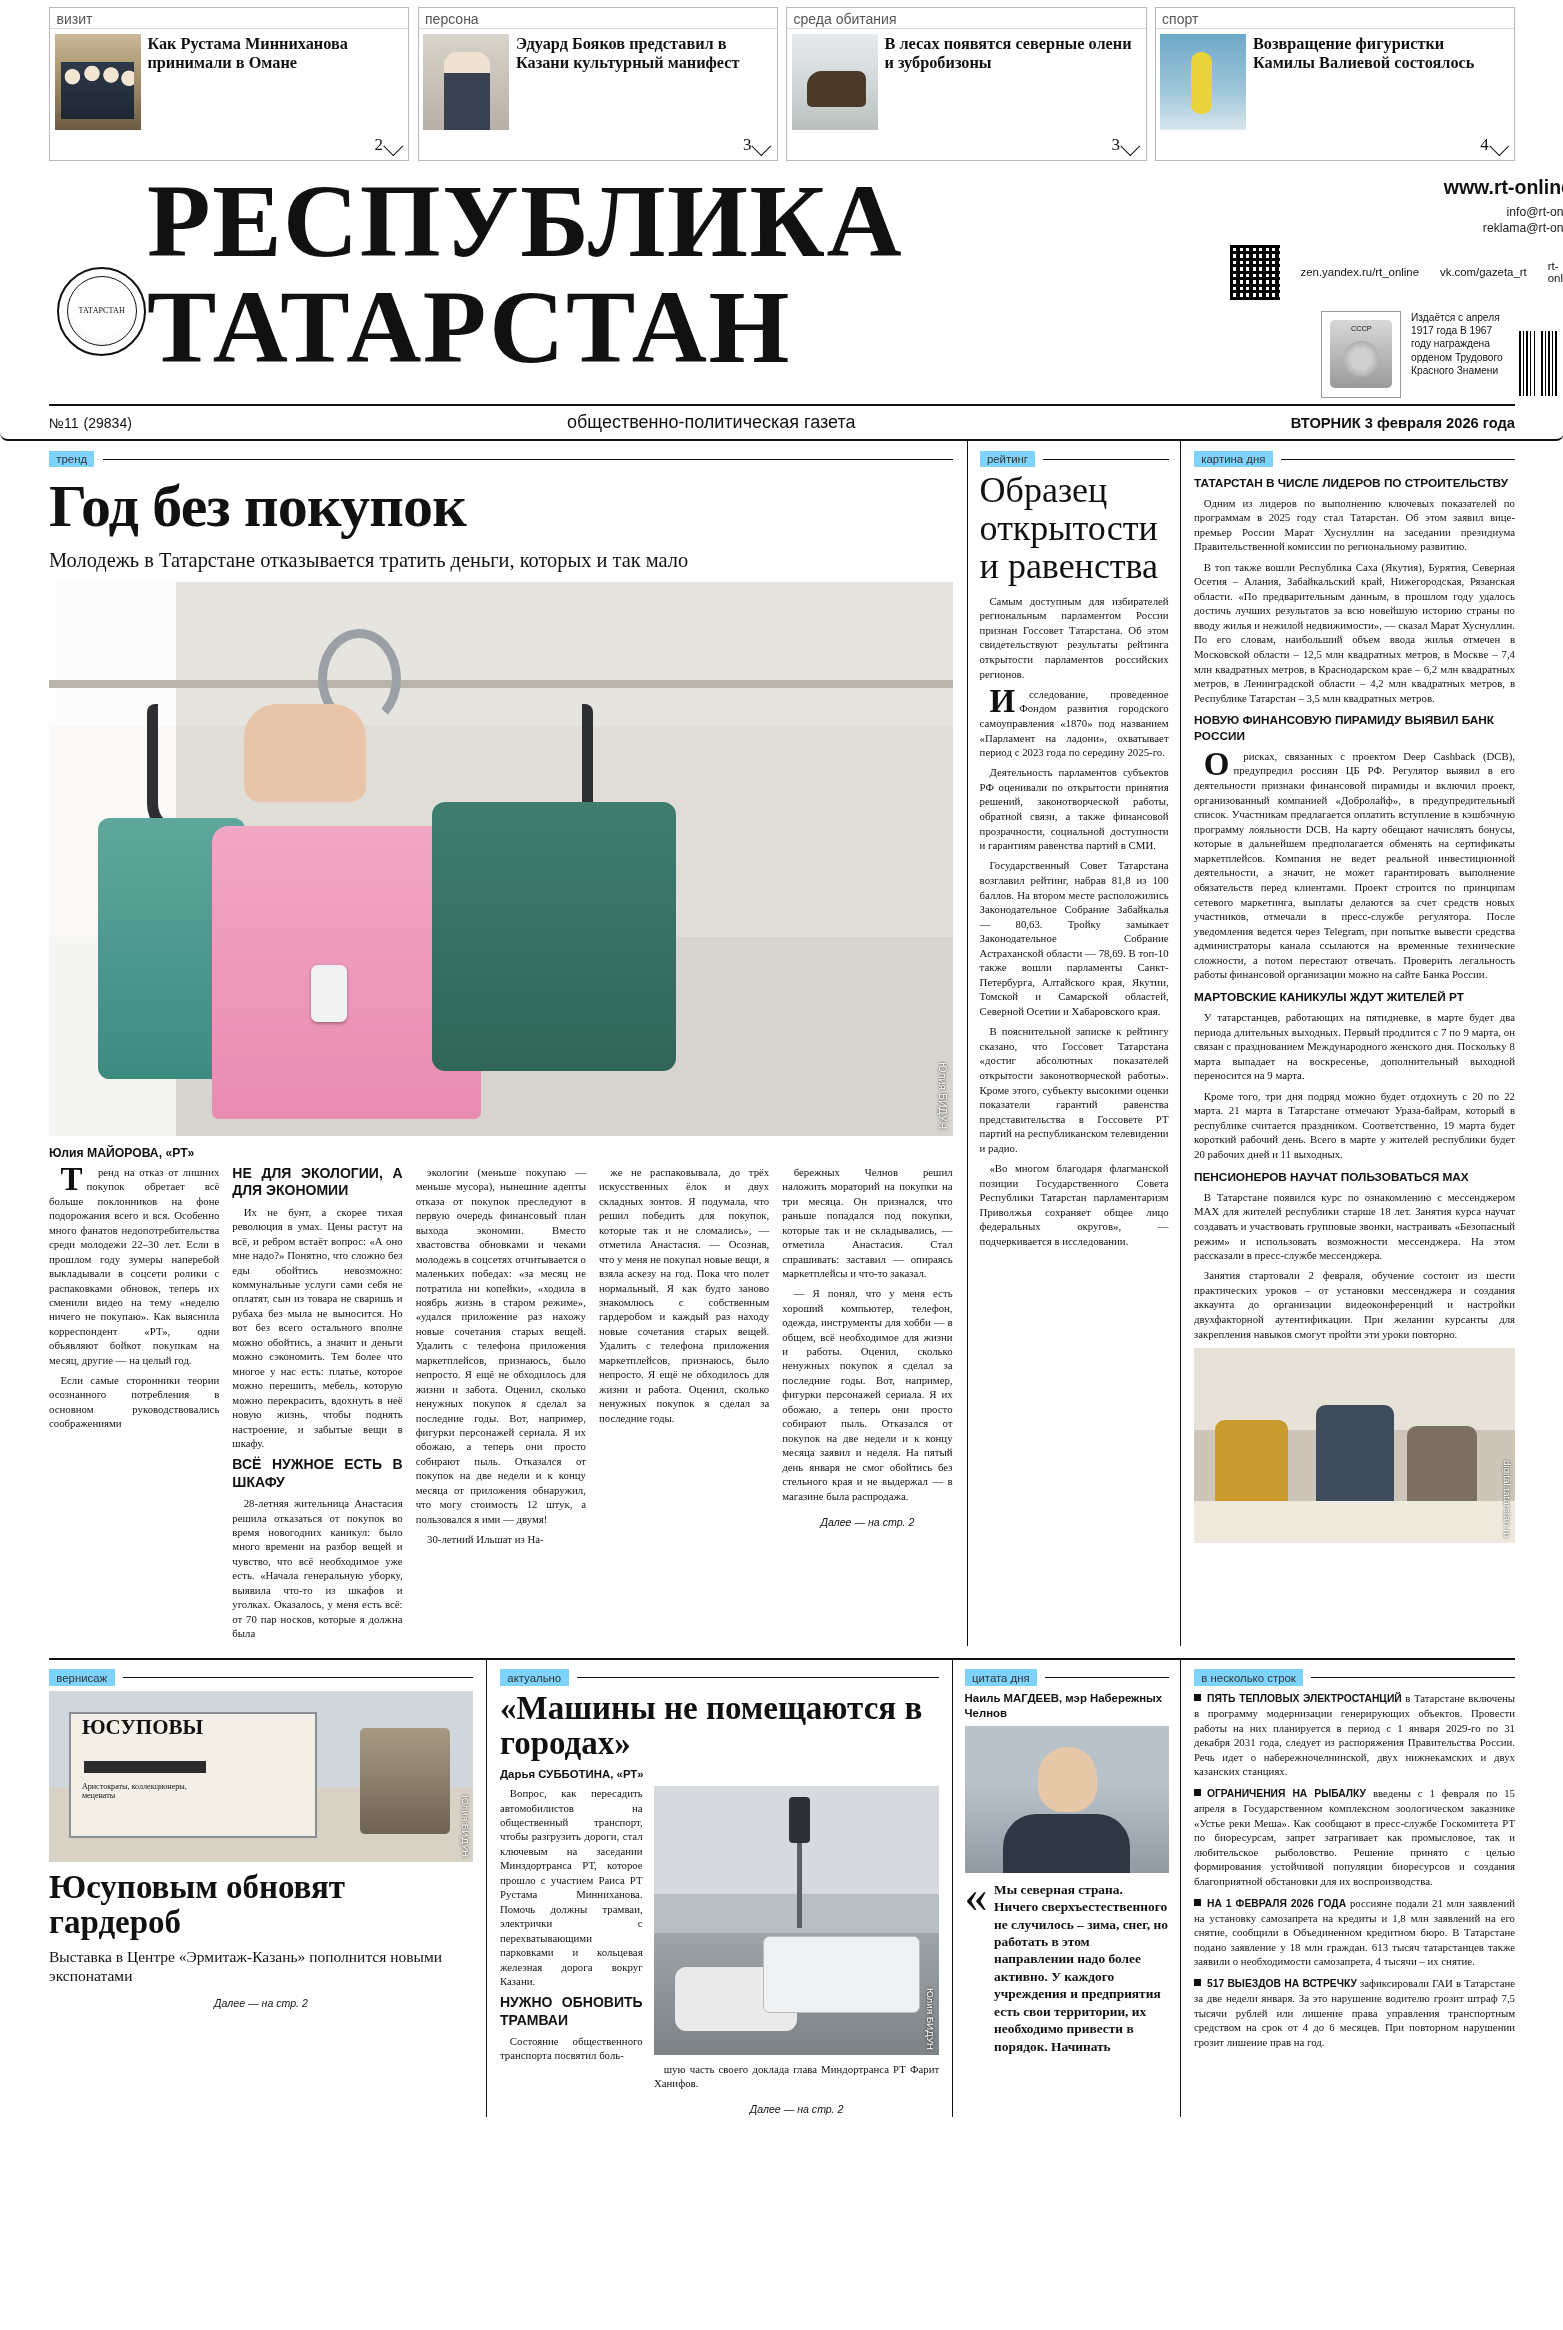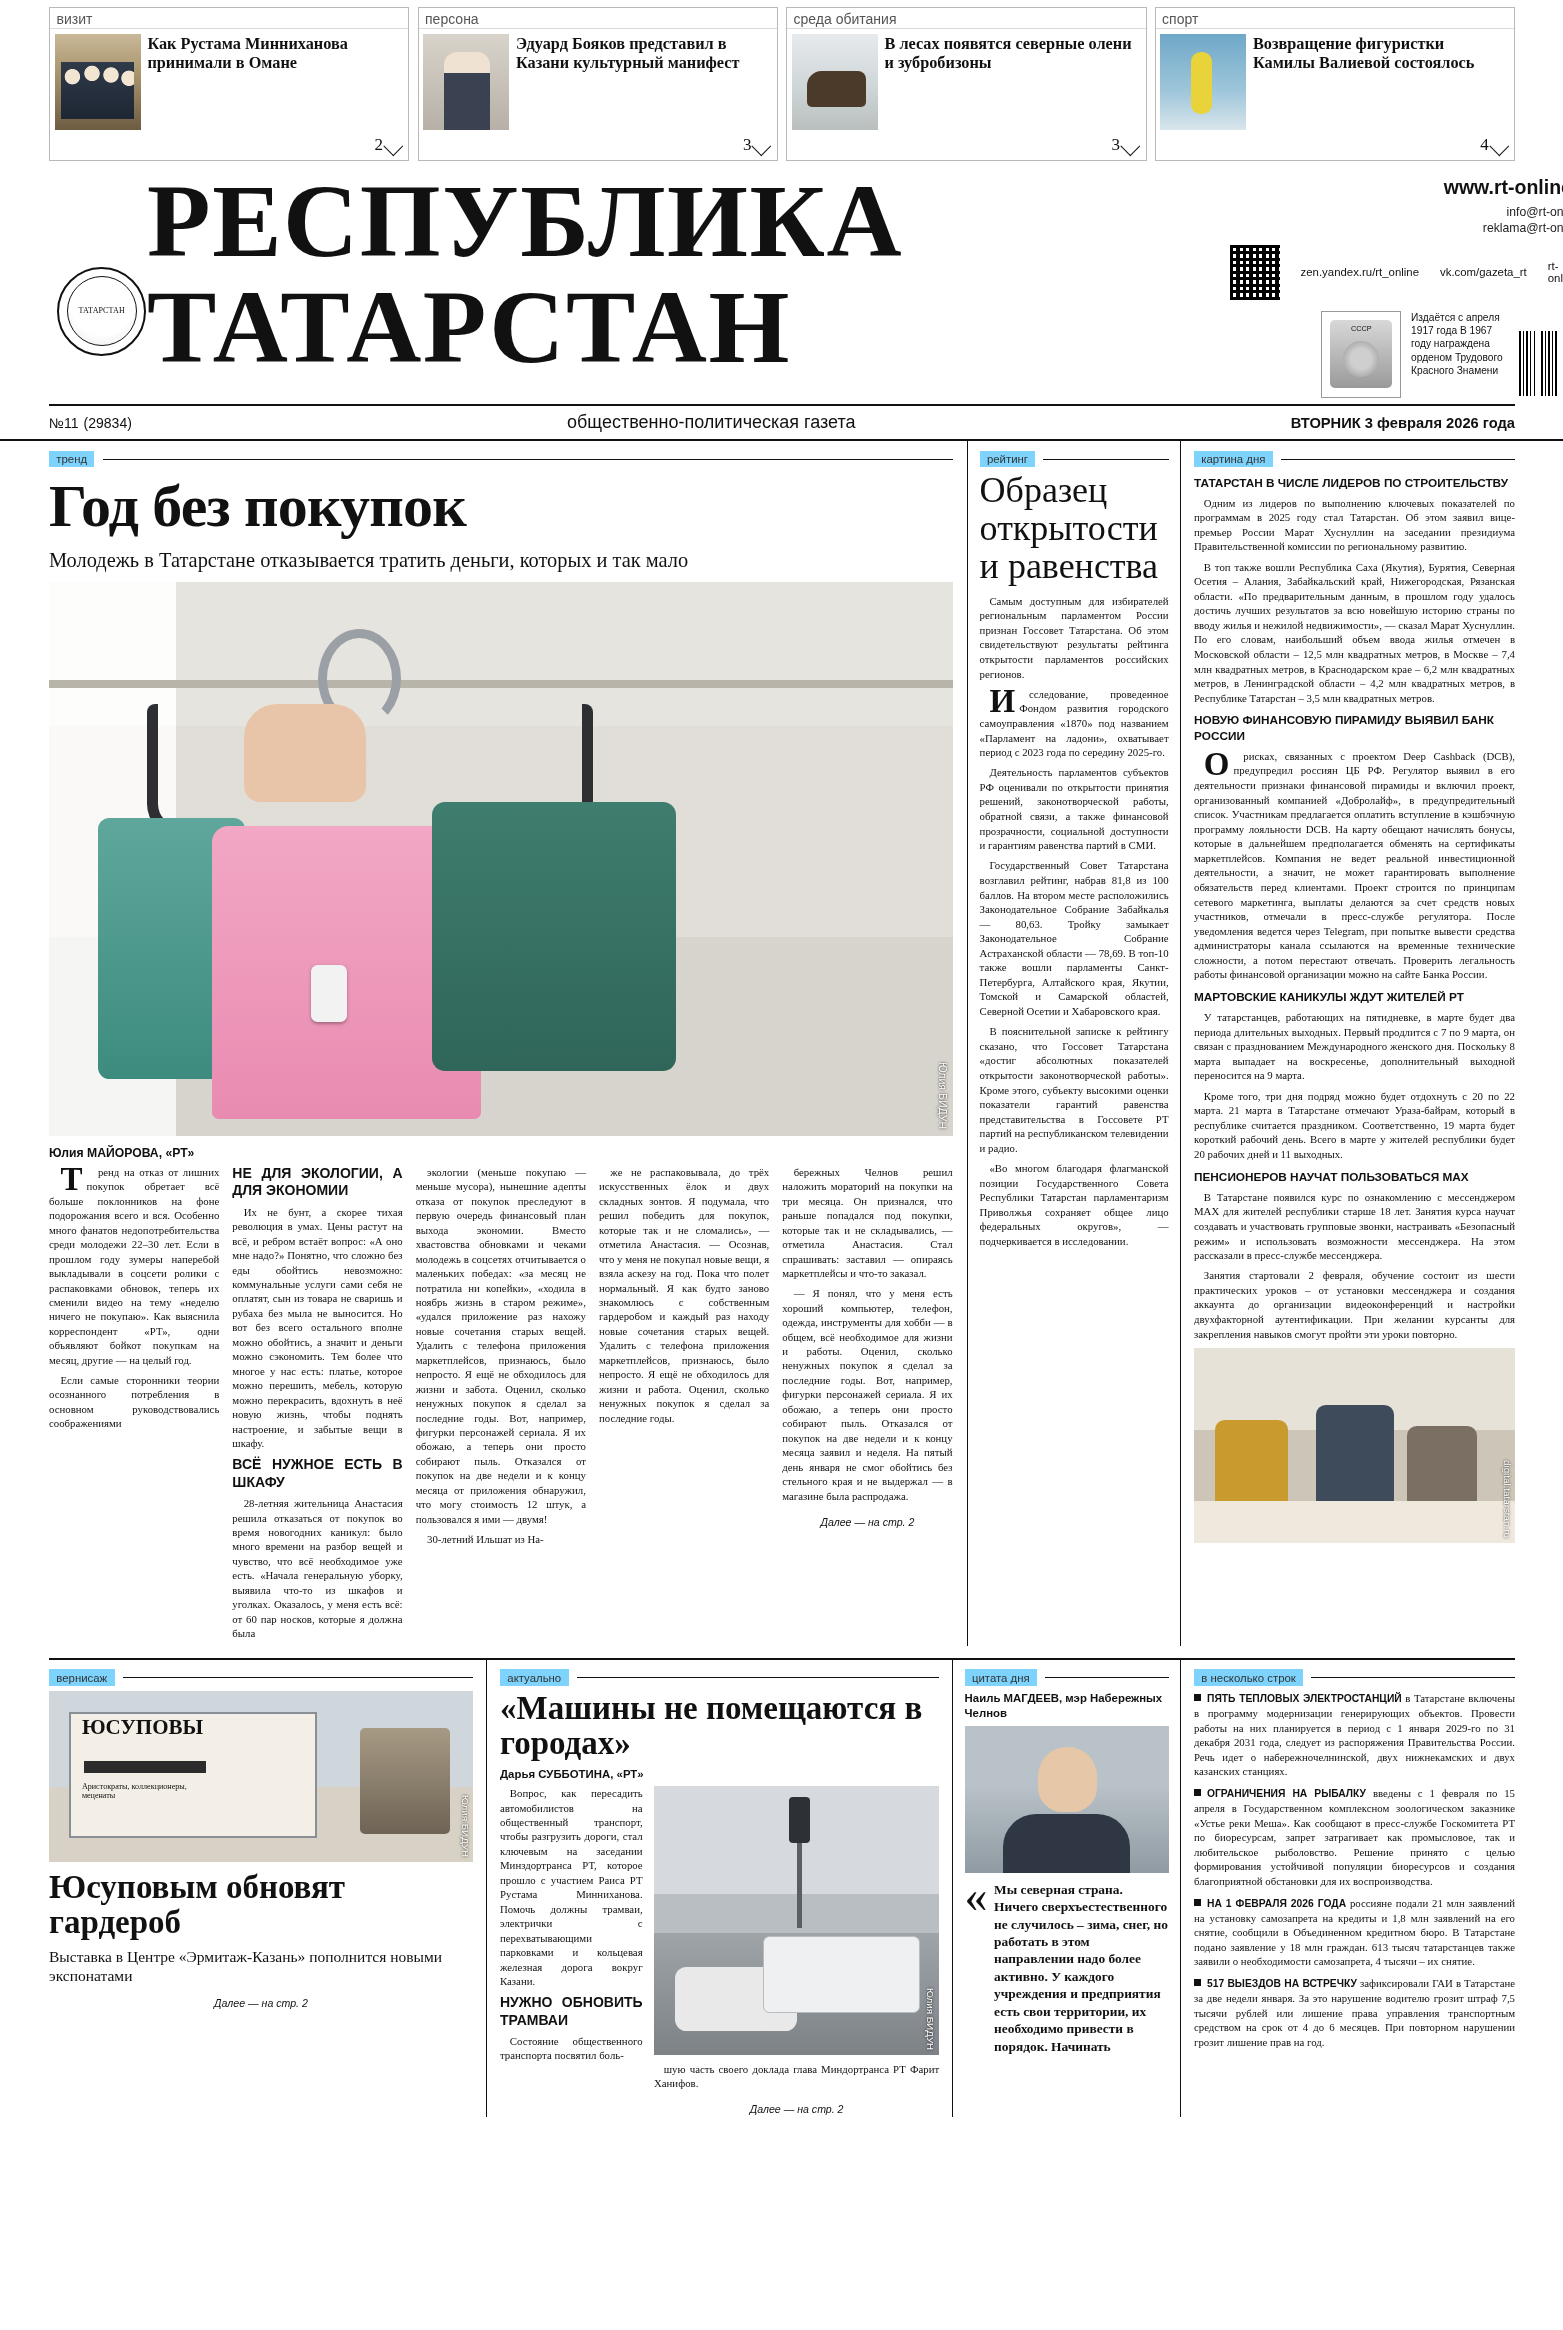--- a/index.html
+++ b/index.html
@@ -51,21 +51,21 @@
   .awards{display:flex;justify-content:flex-end;align-items:flex-start;gap:9.8px;margin-top:11.4px;}
   .order{width:78px;height:85px;border:0.8px solid #999;display:flex;align-items:center;justify-content:center;}
   .order-in{width:62px;height:68px;border-radius:4.9px;background:linear-gradient(180deg,#d8d8d8,#9a9a9a);position:relative;}
   .order-in:before{content:"СССР";position:absolute;left:0;right:0;top:3.3px;text-align:center;font-size:7.3px;font-family:"Liberation Sans",sans-serif;}
   .order-in:after{content:"";position:absolute;left:50%;top:21px;margin-left:-18px;width:36px;height:36px;border-radius:50%;background:radial-gradient(circle,#cfcfcf 40%,#8f8f8f 100%);}
   .award-txt{font-family:"Liberation Sans",sans-serif;font-size:10.2px;line-height:1.3;width:98px;}
   .barcode{width:78px;height:85px;display:flex;align-items:flex-end;}
   .bc{width:78px;height:65px;background:repeating-linear-gradient(90deg,#000 0 1.6px,#fff 1.6px 4.1px,#000 4.1px 4.9px,#fff 4.9px 7.3px);}
 
   .mast-rule{border-top:2.4px solid #111;margin:6.5px 49px 0 49px;}
-  .issue-row{display:flex;align-items:center;justify-content:space-between;padding:5.7px 49px 5.7px 49px;border-bottom:2.4px solid #111;font-family:"Liberation Sans",sans-serif;}
+  .issue-row{display:flex;align-items:center;justify-content:space-between;padding:5.7px 49px 5.7px 49px;border-bottom:2.4px solid #111;font-family:"Liberation Sans",sans-serif;border-radius:8px;}
   .issue-no{font-size:18px;font-weight:bold;}
   .issue-no span{font-weight:normal;font-size:14px;}
   .issue-mid{font-size:18px;}
   .issue-date{font-size:14.7px;font-weight:bold;}
 
   
   .main{display:flex;padding:0 49px;box-sizing:border-box;gap:0;}
   .col-left{flex:1 1 920px;padding-right:14.7px;border-right:0.8px solid #111;}
   .col-mid{flex:0 0 189px;padding:0 11.4px;border-right:0.8px solid #111;}
   .col-right{flex:0 0 321px;padding-left:13px;}
@@ -287,21 +287,21 @@
 
       <div class="cols5">
         <div class="c5">
           <p class="dropcap">Тренд на отказ от лишних покупок обретает всё больше поклонников на фоне подорожания всего и вся. Особенно много фанатов недопотребительства среди молодежи 22–30 лет. Если в прошлом году зумеры наперебой выкладывали в соцсети ролики с распаковками обновок, теперь их сменили видео на тему «неделю ничего не покупаю». Как выяснила корреспондент «РТ», одни объявляют бойкот покупкам на месяц, другие — на целый год.</p>
           <p>Если самые сторонники теории осознанного потребления в основном руководствовались соображениями</p>
         </div>
         <div class="c5">
           <div class="subhead">НЕ ДЛЯ ЭКОЛОГИИ, А ДЛЯ ЭКОНОМИИ</div>
           <p>Их не бунт, а скорее тихая революция в умах. Цены растут на всё, и ребром встаёт вопрос: «А оно мне надо?» Понятно, что сложно без еды обойтись невозможно: коммунальные услуги сами себя не оплатят, сын из товара не сваришь и рубаха без мыла не выносится. Но вот без всего остального вполне можно обойтись, а значит и деньги можно сэкономить. Тем более что многое у нас есть: платье, которое можно перешить, мебель, которую можно перекрасить, вдохнуть в неё новую жизнь, чтобы поднять настроение, и забытые вещи в шкафу.</p>
           <div class="subhead">ВСЁ НУЖНОЕ ЕСТЬ В ШКАФУ</div>
-          <p>28-летняя жительница Анастасия решила отказаться от покупок во время новогодних каникул: было много времени на разбор вещей и чувство, что всё необходимое уже есть. «Начала генеральную уборку, выявила что-то из шкафов и уголках. Оказалось, у меня есть всё: от 60 пар носков, которые я должна была</p>
+          <p>28-летняя жительница Анастасия решила отказаться от покупок во время новогодних каникул: было много времени на разбор вещей и чувство, что всё необходимое уже есть. «Начала генеральную уборку, выявила что-то из шкафов и уголках. Оказалось, у меня есть всё: от 70 пар носков, которые я должна была</p>
         </div>
         <div class="c5">
           <p>экологии (меньше покупаю — меньше мусора), нынешние адепты отказа от покупок преследуют в первую очередь финансовый план выхода экономии. Вместо хвастовства обновками и чеками молодежь в соцсетях отчитывается о маленьких победах: «за месяц не потратила ни копейки», «ходила в ноябрь жизнь в старом режиме», «удался приложение раз нахожу новые сочетания старых вещей. Удалить с телефона приложения маркетплейсов, признаюсь, было непросто. Я ещё не обходилось для жизни и забота. Оценил, сколько ненужных покупок я сделал за последние годы. Вот, например, фигурки персонажей сериала. Я их обожаю, а теперь они просто собирают пыль. Отказался от покупок на две недели и к концу месяца от приложения обнаружил, что могу стоимость 12 штук, а пользовался я ими — двумя!</p>
           <p>30-летний Ильшат из На-</p>
         </div>
         <div class="c5">
           <p>же не распаковывала, до трёх искусственных ёлок и двух складных зонтов. Я подумала, что решил победить для покупок, которые так и не сломались», — отметила Анастасия. — Осознав, что у меня не покупал новые вещи, я взяла аскезу на год. Пока что полет нормальный. Я как будто заново знакомлюсь с собственным гардеробом и каждый раз находу новые сочетания старых вещей. Удалить с телефона приложения маркетплейсов, признаюсь, было непросто. Я ещё не обходилось для жизни и работа. Оценил, сколько ненужных покупок я сделал за последние годы.</p>
         </div>
         <div class="c5">
           <p>бережных Челнов решил наложить мораторий на покупки на три месяца. Он признался, что раньше попадался под покупки, которые так и не складывались, — отметила Анастасия. Стал спрашивать: заставил — опираясь маркетплейсы и что-то заказал.</p>

